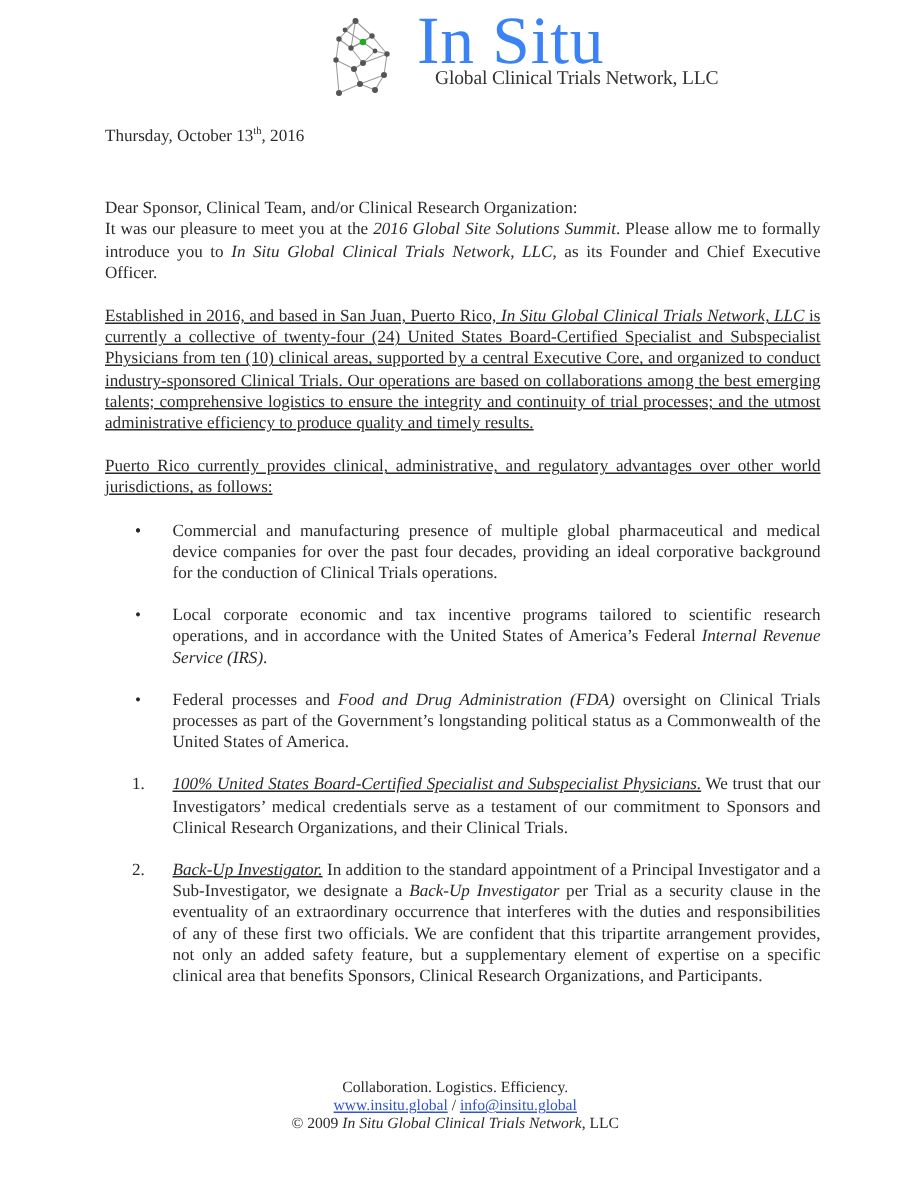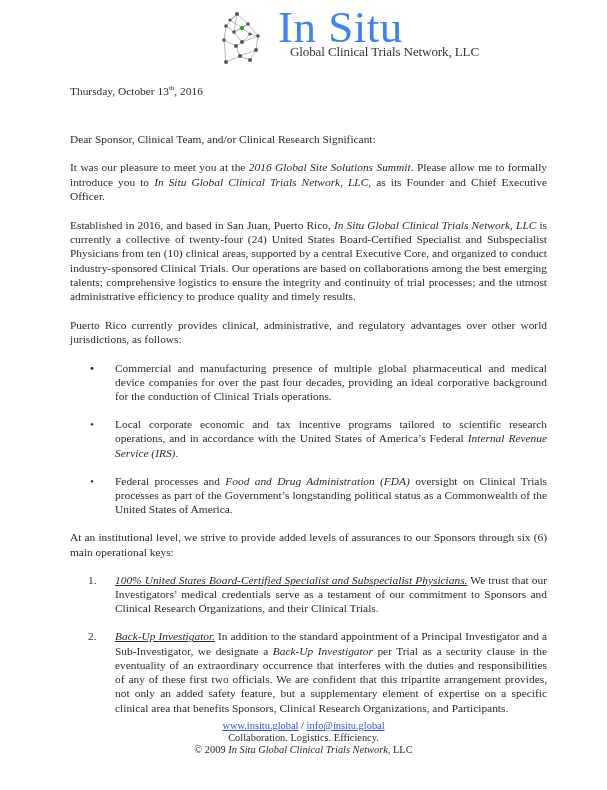--- a/index.html
+++ b/index.html
@@ -42,22 +42,22 @@
     }
     .content {
       position: absolute;
       left: 70px;
       top: 84px;
       width: 477px;
     }
     p { text-align: justify; }
     .date { margin-bottom: 2px; }
     .salutation { margin-top: 34px; }
-    .gap { margin-top: 14px; }
-    .gap-lg { margin-top: 15px; }
+    .gap { }
+    .gap-lg { margin-top: 15px; text-decoration: underline; }
     ul.bullets { list-style: none; margin-top: 14px; }
     ul.bullets li {
       position: relative;
       padding-left: 45px;
       text-align: justify;
       margin-bottom: 14px;
     }
     ul.bullets li .bullet {
       position: absolute;
       left: 20px;
@@ -140,40 +140,39 @@
     </g>
     <circle cx="20" cy="26" r="2.2" fill="#22aa22"></circle>
   </svg>
   <div class="logo-title">In Situ</div>
   <div class="logo-sub">Global Clinical Trials Network, LLC</div>
 </div>
 
 <div class="content">
   <p class="date"><span>Thursday, October 13</span><sup>th</sup><span>, 2016</span></p>
 
-  <p class="salutation">Dear Sponsor, Clinical Team, and/or Clinical Research Significant:</p>
+  <p class="salutation">Dear Sponsor, Clinical Team, and/or Clinical Research Organization:</p>
 
   <p class="gap"><span>It was our pleasure to meet you at the </span><span class="it">2016 Global Site Solutions Summit</span><span>. Please allow me to formally introduce you to </span><span class="it">In Situ Global Clinical Trials Network, LLC</span><span>, as its Founder and Chief Executive Officer.</span></p>
 
   <p class="gap-lg"><span>Established in 2016, and based in San Juan, Puerto Rico, </span><span class="it">In Situ Global Clinical Trials Network, LLC</span><span> is currently a collective of twenty-four (24) United States Board-Certified Specialist and Subspecialist Physicians from ten (10) clinical areas, supported by a central Executive Core, and organized to conduct industry-sponsored Clinical Trials. Our operations are based on collaborations among the best emerging talents; comprehensive logistics to ensure the integrity and continuity of trial processes; and the utmost administrative efficiency to produce quality and timely results.</span></p>
 
   <p class="gap-lg">Puerto Rico currently provides clinical, administrative, and regulatory advantages over other world jurisdictions, as follows:</p>
 
   <ul class="bullets">
     <li><span class="bullet">•</span></li>
     <li><span class="bullet">•</span><span>Commercial and manufacturing presence of multiple global pharmaceutical and medical device companies for over the past four decades, providing an ideal corporative background for the conduction of Clinical Trials operations.</span></li>
     <li><span class="bullet">•</span><span>Local corporate economic and tax incentive programs tailored to scientific research operations, and in accordance with the United States of America’s Federal </span><span class="it">Internal Revenue Service (IRS)</span><span>.</span></li>
     <li><span class="bullet">•</span><span>Federal processes and </span><span class="it">Food and Drug Administration (FDA)</span><span> oversight on Clinical Trials processes as part of the Government’s longstanding political status as a Commonwealth of the United States of America.</span></li>
   </ul>
 
-  <p>At an institutional level, we strive to provide added levels of assurances to our Sponsors through six (6) main operational keys:</p>
 
   <ol class="keys">
     <li><span class="num">1.</span><span class="u-it">100% United States Board-Certified Specialist and Subspecialist Physicians.</span><span> We trust that our Investigators’ medical credentials serve as a testament of our commitment to Sponsors and Clinical Research Organizations, and their Clinical Trials.</span></li>
     <li><span class="num">2.</span><span class="u-it">Back-Up Investigator.</span><span> In addition to the standard appointment of a Principal Investigator and a Sub-Investigator, we designate a </span><span class="it">Back-Up Investigator</span><span> per Trial as a security clause in the eventuality of an extraordinary occurrence that interferes with the duties and responsibilities of any of these first two officials. We are confident that this tripartite arrangement provides, not only an added safety feature, but a supplementary element of expertise on a specific clinical area that benefits Sponsors, Clinical Research Organizations, and Participants.</span></li>
   </ol>
 </div>
 
 <div class="footer">
+  <div>Collaboration. Logistics. Efficiency.</div>
   <div><a>www.insitu.global</a><span> / </span><a>info@insitu.global</a></div>
-  <div>Collaboration. Logistics. Efficiency.</div>
   <div><span>© 2009 </span><span class="it">In Situ Global Clinical Trials Network</span><span>, LLC</span></div>
 </div>
 
 </body></html>

